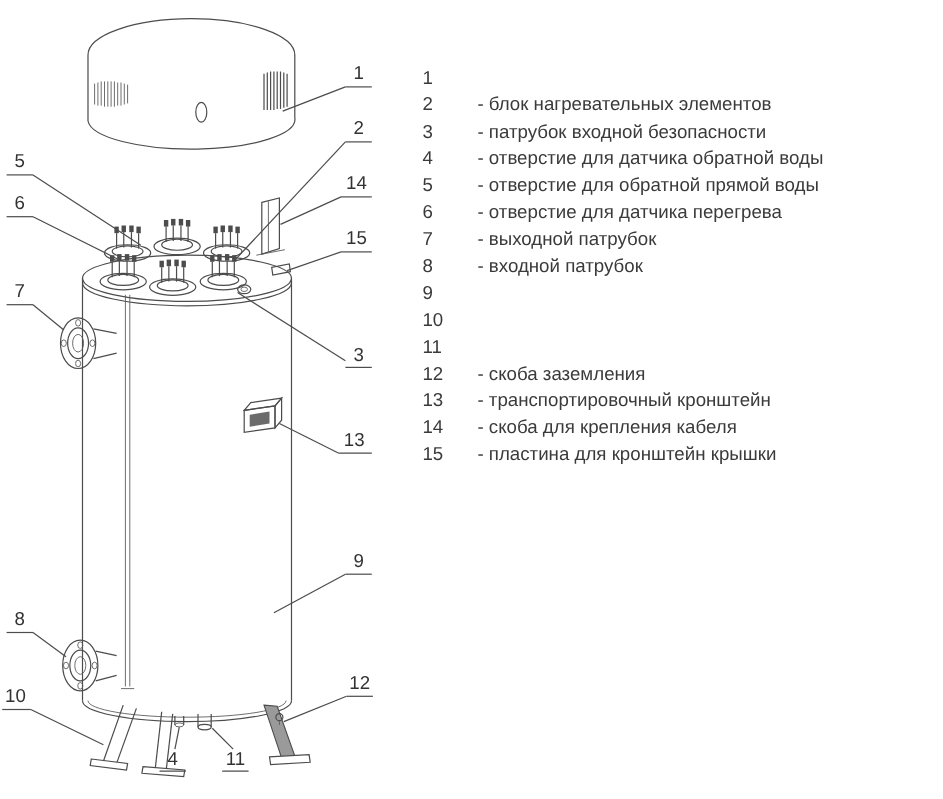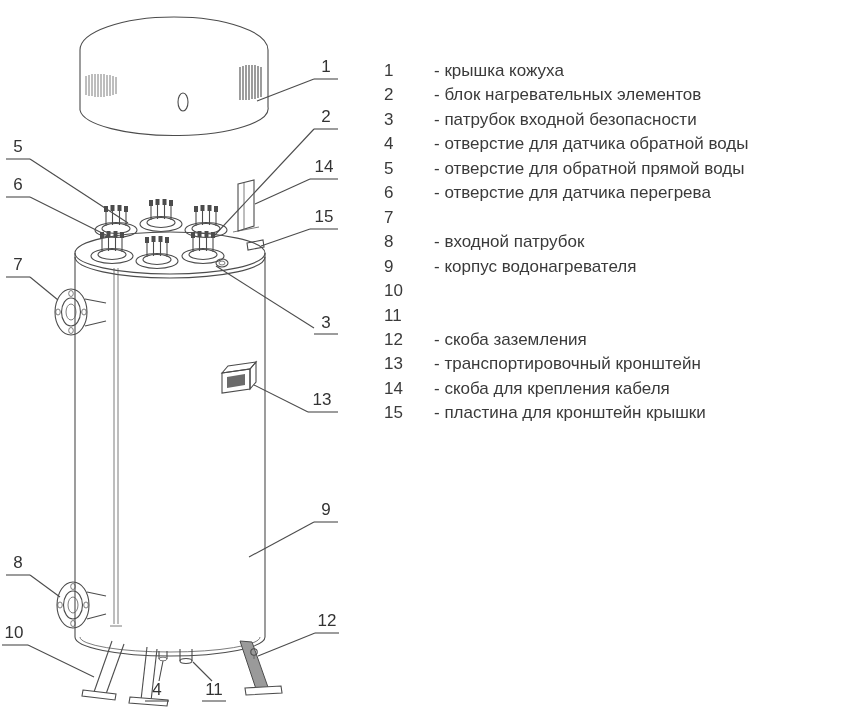--- a/index.html
+++ b/index.html
@@ -250,21 +250,20 @@
     <g>
       <text class="co" x="327" y="626">12</text>
       <line class="ln" x1="315" y1="633" x2="339" y2="633"></line>
       <line class="ln" x1="315" y1="633" x2="258" y2="656"></line>
     </g>
   </svg>
 
   <div class="legend">
     <div class="legend-row">
       <span class="num">1</span>
-      <span class="desc">- крышка кожуха</span>
     </div>
     <div class="legend-row">
       <span class="num">2</span>
       <span class="desc">- блок нагревательных элементов</span>
     </div>
     <div class="legend-row">
       <span class="num">3</span>
       <span class="desc">- патрубок входной безопасности</span>
     </div>
     <div class="legend-row">
@@ -274,28 +273,28 @@
     <div class="legend-row">
       <span class="num">5</span>
       <span class="desc">- отверстие для обратной прямой воды</span>
     </div>
     <div class="legend-row">
       <span class="num">6</span>
       <span class="desc">- отверстие для датчика перегрева</span>
     </div>
     <div class="legend-row">
       <span class="num">7</span>
+      <span class="desc">- выходной патрубок</span>
     </div>
     <div class="legend-row">
       <span class="num">8</span>
       <span class="desc">- входной патрубок</span>
     </div>
     <div class="legend-row">
       <span class="num">9</span>
-      <span class="desc">- корпус водонагревателя</span>
     </div>
     <div class="legend-row">
       <span class="num">10</span>
     </div>
     <div class="legend-row">
       <span class="num">11</span>
     </div>
     <div class="legend-row">
       <span class="num">12</span>
       <span class="desc">- скоба заземления</span>

